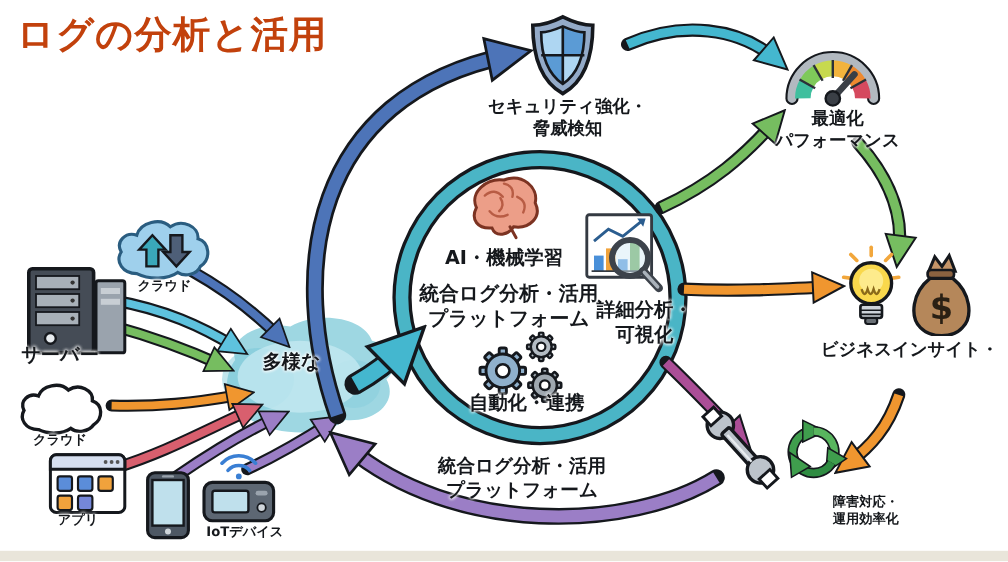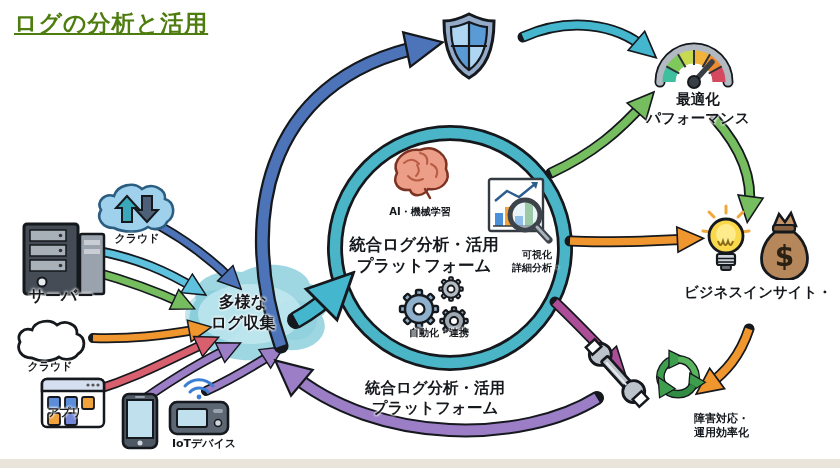--- a/index.html
+++ b/index.html
@@ -1,23 +1,23 @@
 <!DOCTYPE html>
 <html><head>
 <meta charset="utf-8">
 <style>
   html,body{margin:0;padding:0;background:#fff;}
   .stage{position:relative;width:840px;height:468px;background:#ffffff;overflow:hidden;
          font-family:"DejaVu Sans","Liberation Sans",sans-serif;}
   .stage svg{display:block;}
   .abs{position:absolute;}
-  .title{position:absolute;left:14px;top:8px;font-size:23px;font-weight:900;color:#4d7c0f;letter-spacing:1px;text-decoration:underline;}
+  .title{position:absolute;left:14px;top:8px;font-size:31px;font-weight:900;color:#c2410c;letter-spacing:1px;}
   .lbl{position:absolute;text-align:center;font-weight:800;color:#15181c;line-height:1.3;
        text-shadow:0 0 3px #fff,0 0 3px #fff,0 0 3px #fff;}
-  .fs14{font-size:10px;} .fs145{font-size:14.5px;} .fs15{font-size:11px;}
+  .fs14{font-size:16px;} .fs145{font-size:14.5px;} .fs15{font-size:11px;}
   .fs155{font-size:15.5px;} .fs16{font-size:16px;} .fs165{font-size:16.5px;}
   .w900{font-weight:900;}
   .bottom-strip{position:absolute;left:0;top:459px;width:840px;height:9px;background:#e9e5da;}
   .au{fill:none;stroke:#15181d;stroke-linecap:round;}
   .ao{fill:none;stroke-linecap:butt;}
 </style>
 </head>
 <body>
 
 <div class="stage">
@@ -324,53 +324,56 @@
         <path d="M19.5,49.5 A19,19 0 0 1 36,21" stroke="#2f8c42" stroke-width="6.5" marker-end="url(#mk-rec)"></path>
       </g>
     </g>
   </svg>
 
   <div class="title">ログの分析と活用</div>
 
   <div class="lbl fs15" style="left:92px;top:232px;width:90px;">
     <div>クラウド</div>
   </div>
-  <div class="lbl fs16" style="left:16px;top:286px;width:90px;">
+  <div class="lbl fs16" style="left:5px;top:286px;width:90px;">
     <div>サーバー</div>
   </div>
   <div class="lbl fs15" style="left:5px;top:360px;width:90px;">
     <div>クラウド</div>
   </div>
-  <div class="lbl fs15" style="left:25px;top:406px;width:80px;">
+  <div class="lbl fs15" style="left:25px;top:427px;width:80px;">
     <div>アプリ</div>
   </div>
   <div class="lbl fs15" style="left:149px;top:437px;width:110px;">
     <div>IoTデバイス</div>
   </div>
 
   <div class="lbl fs16" style="left:188px;top:292px;width:110px;">
     <div>多様な</div>
-    <div>ログ収集</div>
   </div>
 
   <div class="lbl fs14" style="left:350px;top:205px;width:140px;">
     <div>AI・機械学習</div>
   </div>
   <div class="lbl fs165 w900" style="left:329px;top:234px;width:190px;">
     <div>統合ログ分析・活用</div>
     <div>プラットフォーム</div>
   </div>
   <div class="lbl fs14" style="left:481px;top:248px;width:112px;">
+    <div>詳細分析・</div>
     <div>可視化</div>
-    <div>詳細分析・</div>
   </div>
   <div class="lbl fs14" style="left:374px;top:326px;width:130px;">
     <div>自動化・連携</div>
   </div>
 
+  <div class="lbl fs145" style="left:388px;top:80px;width:170px;">
+    <div>セキュリティ強化・</div>
+    <div>脅威検知</div>
+  </div>
   <div class="lbl fs145" style="left:633px;top:90px;width:130px;">
     <div>最適化</div>
     <div>パフォーマンス</div>
   </div>
   <div class="lbl fs145" style="left:678px;top:283px;width:160px;">
     <div>ビジネスインサイト・</div>
   </div>
   <div class="lbl fs15" style="left:624px;top:412px;width:125px;text-align:right;">
     <div>障害対応・</div>
     <div>運用効率化</div>

